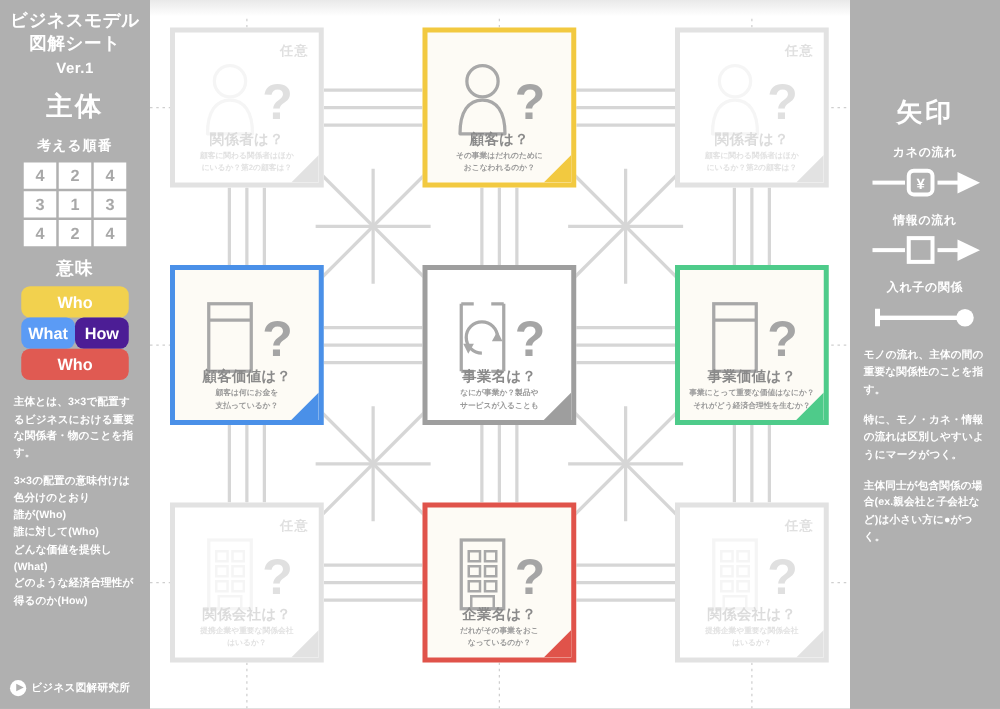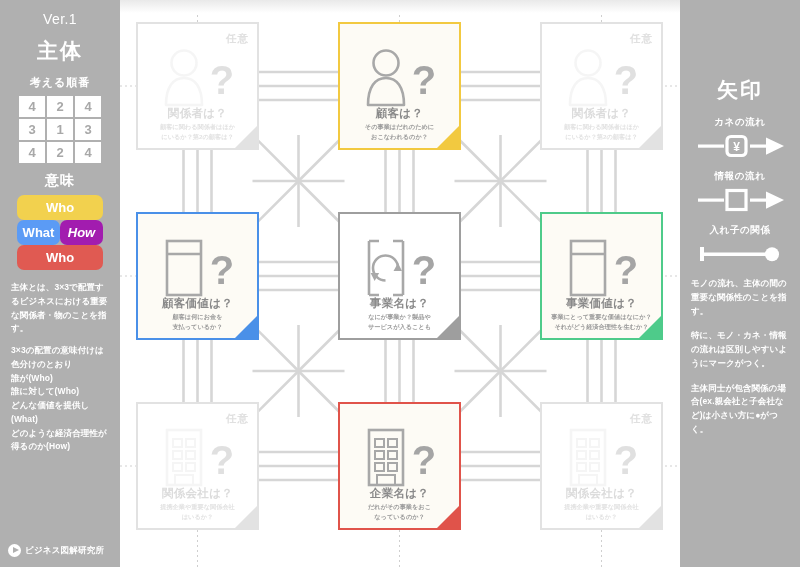--- a/index.html
+++ b/index.html
@@ -17,21 +17,21 @@
     background: #b0b0b0; color: #ffffff;
     padding: 8px 6px;
   }
   #sidebar-left  { left: 0;  width: 120px; }
   #sidebar-right { right: 0; width: 120px; }
 
   .sb-title {
     font-size: 14px; font-weight: bold; line-height: 1.28;
     text-align: center; letter-spacing: .5px;
   }
-  .sb-ver { font-size: 14px; font-weight: normal; text-align: center; margin-top: 3px; letter-spacing:.4px; }
+  .sb-ver { font-size: 12px; font-weight: bold; text-align: center; margin-top: 3px; letter-spacing:.4px; }
   .sb-heading-xl {
     font-size: 21px; font-weight: bold; text-align: center;
     margin-top: 10px; letter-spacing: 2px;
   }
   .sb-heading-md {
     font-size: 11px; font-weight: bold; text-align: center;
     margin-top: 10px; letter-spacing: 1px;
   }
   .sb-heading-sm {
     font-size: 14px; font-weight: bold; text-align: center;
@@ -95,21 +95,21 @@
     background: #ffffff;
     overflow: hidden;
   }
   #grid-svg { position: absolute; inset: 0; width: 560px; height: 567px; }
 
   
   .card {
     position: absolute;
     width: 123px; height: 128px;
     background: #ffffff;
-    border: 2px solid #a21caf;
+    border: 4px solid #a21caf;
     overflow: hidden;
   }
   .card.accent { background: #fdfbf5; }
   .card-opt {
     position: absolute; top: 8px; right: 8px;
     font-size: 10.5px; font-weight: bold; color: #d2d2d2;
     letter-spacing: 1px;
   }
   .card-icon {
     position: absolute; left: 0; right: 0; top: 20px;
@@ -160,20 +160,22 @@
     background: linear-gradient(#e9e9e9, #ffffff);
     pointer-events: none;
   }
 </style>
 </head>
 <body>
 
 <div id="app">
 
   <div class="sidebar" id="sidebar-left">
+    <div class="sb-title">ビジネスモデル
+図解シート</div>
     <div class="sb-ver">Ver.1</div>
     <div class="sb-heading-xl">主体</div>
     <div class="sb-heading-md">考える順番</div>
     <div class="order-grid" id="order-grid">
         <div class="order-cell">4</div>
         <div class="order-cell">2</div>
         <div class="order-cell">4</div>
         <div class="order-cell">3</div>
         <div class="order-cell">1</div>
         <div class="order-cell">3</div>
@@ -181,21 +183,21 @@
         <div class="order-cell">2</div>
         <div class="order-cell">4</div>
       </div>
     <div class="sb-heading-sm">意味</div>
     <div class="legend" id="legend">
         <div class="legend-row">
           <div class="legend-box" style="background: rgb(242, 209, 78);">Who</div>
         </div>
         <div class="legend-row">
           <div class="legend-box" style="background: rgb(91, 155, 245);">What</div>
-          <div class="legend-box" style="background: #a21caf; font-style: italic;">How</div>
+          <div class="legend-box" style="background: #4c1d95;">How</div>
         </div>
         <div class="legend-row">
           <div class="legend-box" style="background: rgb(224, 90, 82);">Who</div>
         </div>
       </div>
     <div class="sb-para">主体とは、3×3で配置するビジネスにおける重要な関係者・物のことを指す。</div>
     <div class="sb-para tight">3×3の配置の意味付けは色分けのとおり
 誰が(Who)
 誰に対して(Who)
 どんな価値を提供し(What)

